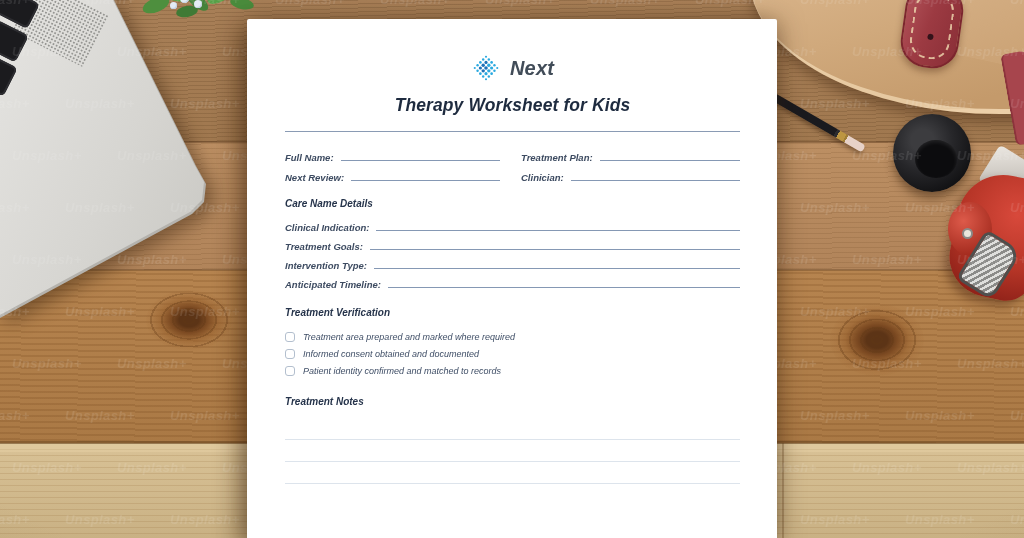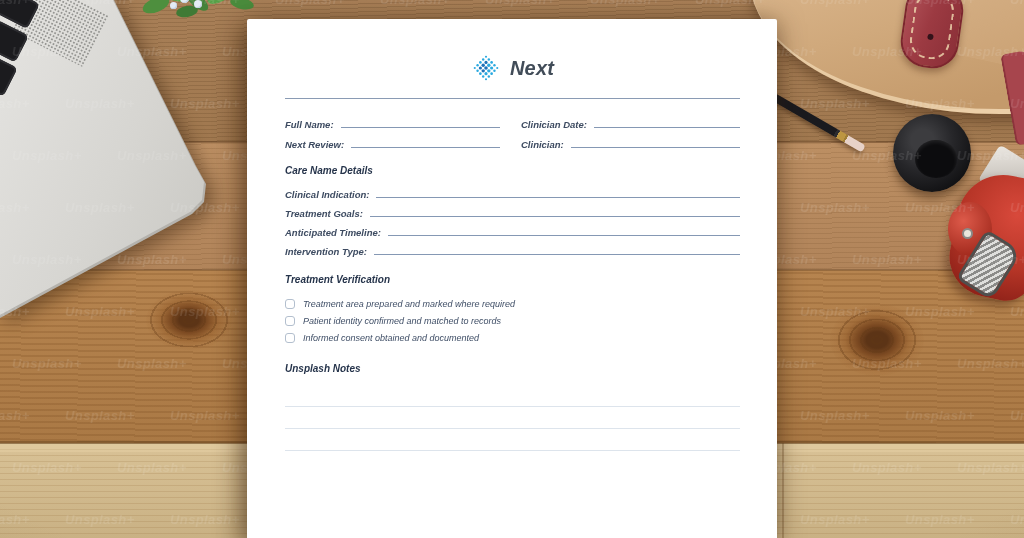--- a/index.html
+++ b/index.html
@@ -364,29 +364,30 @@
             <circle cx="16" cy="22" r="1.7"></circle>
             <circle cx="22" cy="22" r="1.45"></circle>
           <circle cx="13" cy="25" r="1.3"></circle>
             <circle cx="19" cy="25" r="1.3"></circle>
           <circle cx="16" cy="28" r="1.15"></circle>
         </g>
       </svg>
       <span class="logo-text">Next</span>
     </div>
 
+    <div class="doc-title">Therapy Worksheet for Kids</div>
     <div class="divider"></div>
 
     <div class="header-grid">
       <div class="field-row">
         <span class="field-label">Full Name:</span>
         <span class="blank"></span>
       </div>
       <div class="field-row">
-        <span class="field-label">Clinician Date:</span>
+        <span class="field-label">Treatment Plan:</span>
         <span class="blank"></span>
       </div>
       <div class="field-row">
         <span class="field-label">Next Review:</span>
         <span class="blank"></span>
       </div>
       <div class="field-row">
         <span class="field-label">Clinician:</span>
         <span class="blank"></span>
       </div>
@@ -396,46 +397,46 @@
     <div class="care-fields">
       <div class="field-row">
         <span class="field-label">Clinical Indication:</span>
         <span class="blank"></span>
       </div>
       <div class="field-row">
         <span class="field-label">Treatment Goals:</span>
         <span class="blank"></span>
       </div>
       <div class="field-row">
+        <span class="field-label">Intervention Type:</span>
+        <span class="blank"></span>
+      </div>
+      <div class="field-row">
         <span class="field-label">Anticipated Timeline:</span>
-        <span class="blank"></span>
-      </div>
-      <div class="field-row">
-        <span class="field-label">Intervention Type:</span>
         <span class="blank"></span>
       </div>
     </div>
 
     <div class="section-heading verify-heading">Treatment Verification</div>
     <div class="checklist">
       <div class="check-row">
         <span class="checkbox"></span>
         <span class="check-label">Treatment area prepared and marked where required</span>
       </div>
       <div class="check-row">
         <span class="checkbox"></span>
-        <span class="check-label">Patient identity confirmed and matched to records</span>
+        <span class="check-label">Informed consent obtained and documented</span>
       </div>
       <div class="check-row">
         <span class="checkbox"></span>
-        <span class="check-label">Informed consent obtained and documented</span>
+        <span class="check-label">Patient identity confirmed and matched to records</span>
       </div>
     </div>
 
-    <div class="section-heading notes-heading">Unsplash Notes</div>
+    <div class="section-heading notes-heading">Treatment Notes</div>
     <div id="note-lines">
         <div class="note-line"></div>
         <div class="note-line"></div>
         <div class="note-line"></div>
       </div>
 
   </div>
 </div>
 
 </body></html>

